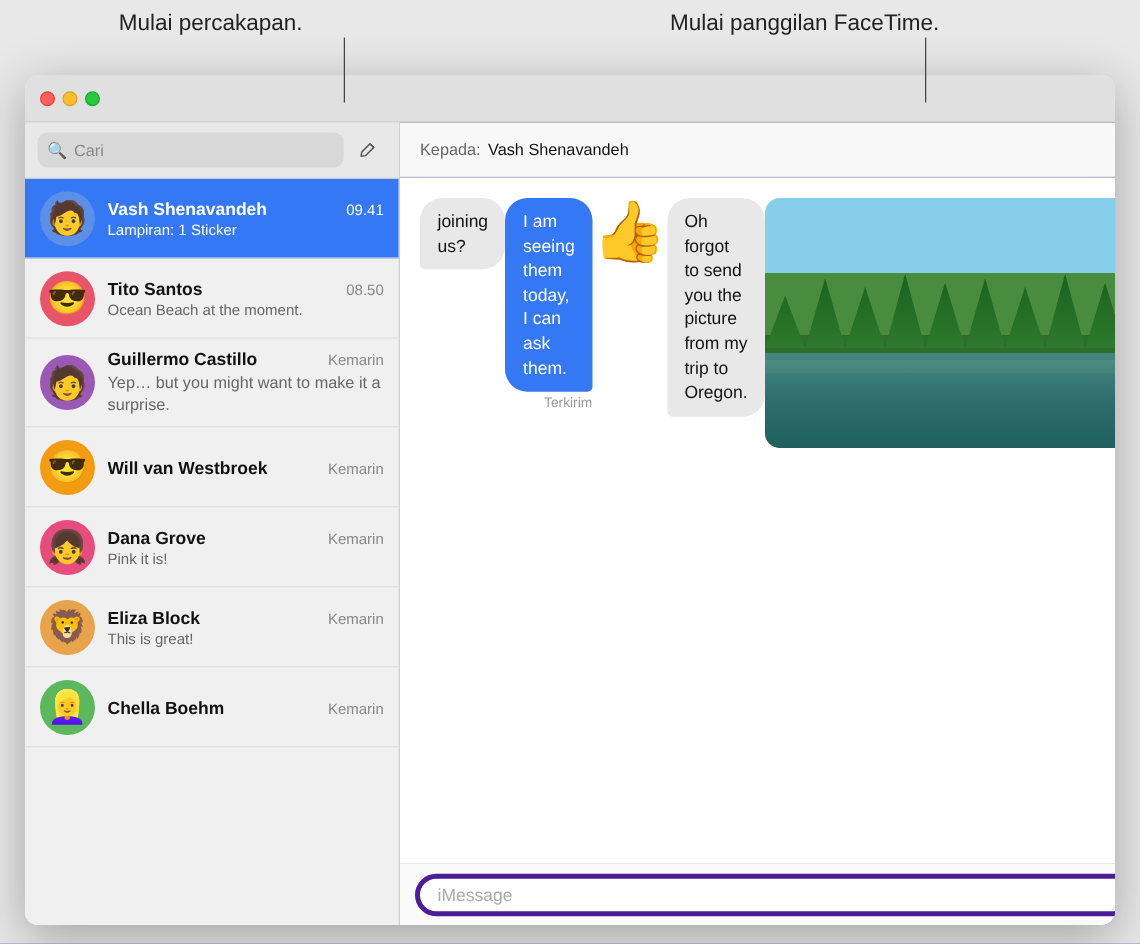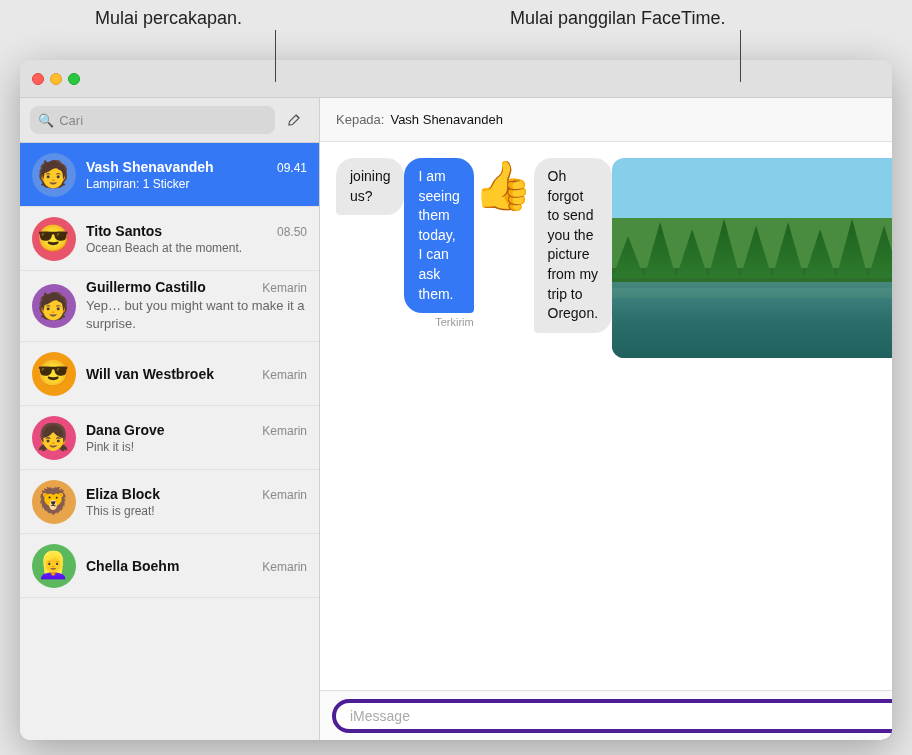--- a/index.html
+++ b/index.html
@@ -365,21 +365,21 @@
     .input-icon {
       font-size: 20px;
       color: #888;
       cursor: pointer;
     }
   </style>
 </head>
 <body>
 
 <div class="annotation" style="top: 8px; left: 95px;">Mulai percakapan.</div>
-<div class="annotation" style="top: 8px; left: 510px;">Mulai panggilan FaceTime.</div>
+<div class="annotation" style="top: 8px; left: 536px;">Mulai panggilan FaceTime.</div>
 
 <div class="annotation-line" style="top: 30px; left: 275px; height: 52px;"></div>
 <div class="annotation-line" style="top: 30px; left: 740px; height: 52px;"></div>
 
 <div class="app-window">
 
   <div class="title-bar">
     <div class="traffic-lights">
       <div class="traffic-light tl-red"></div>
       <div class="traffic-light tl-yellow"></div>

